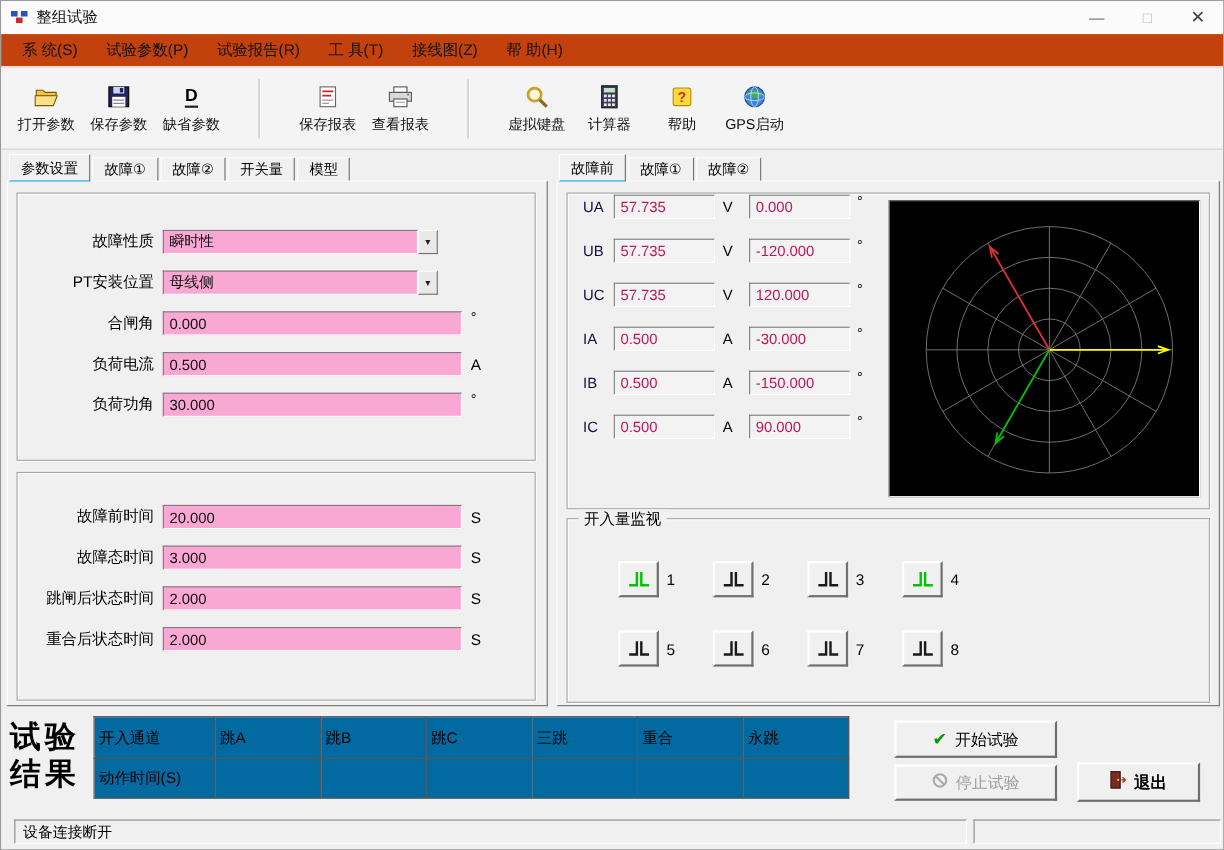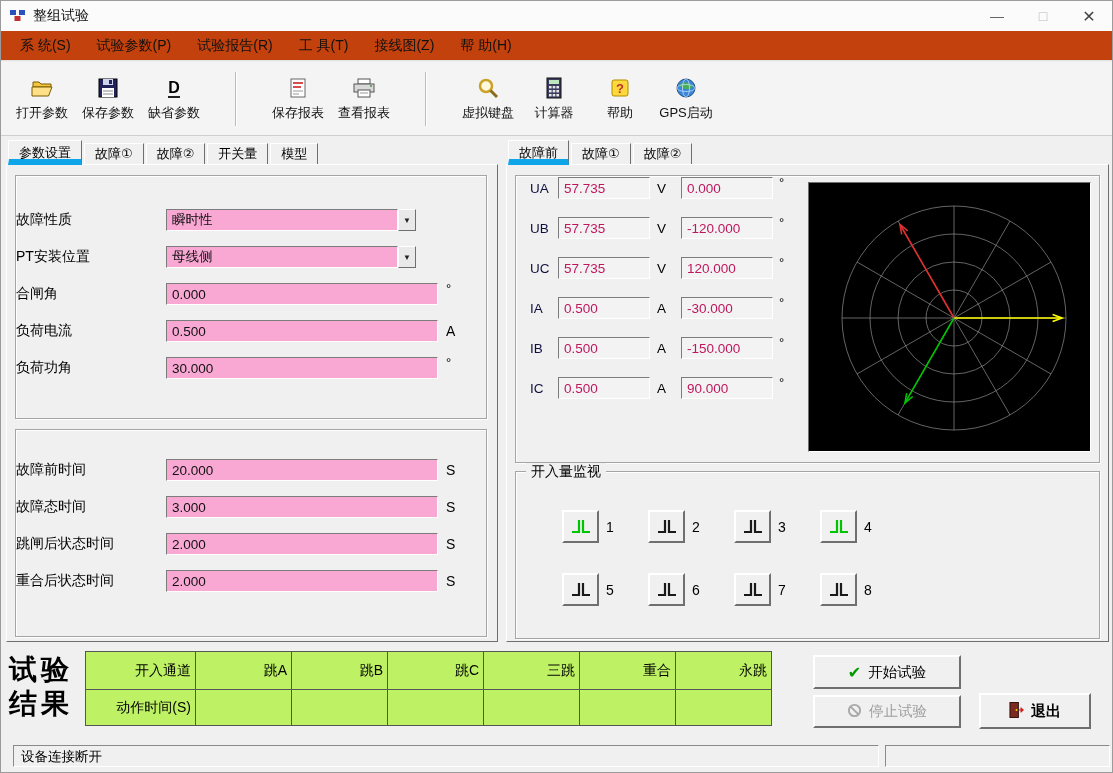--- a/index.html
+++ b/index.html
@@ -30,34 +30,34 @@
   .tbtn { width:66px; display:flex; flex-direction:column; align-items:center; gap:3px; }
   .tbtn .ticon { height:26px; display:flex; align-items:center; justify-content:center; }
   .tbtn .tlabel { font-size:13px; color:#111; white-space:nowrap; }
   .tsep { width:2px; height:54px; margin:0 28px; border-left:1px solid #bcbcbc; border-right:1px solid #ffffff; }
   .d-glyph { font-weight:bold; font-size:16px; border-bottom:2px solid #222; line-height:17px; }
 
   
   .tabs { display:flex; align-items:flex-end; height:25px; padding-left:2px; position:relative; z-index:3; }
   .tab { height:21px; line-height:20px; padding:0 10px; background:#f0f0f0; font-size:13px;
          border:1px solid; border-color:#fff #6f6f6f #6f6f6f #fff; border-bottom:none; margin-right:2px; }
-  .tab.active { height:25px; line-height:24px; margin-bottom:-1px; border-bottom:6px solid #0ea5e9; z-index:4; }
+  .tab.active { height:25px; line-height:24px; margin-bottom:-1px; border-bottom:1px solid #0ea5e9; z-index:4; }
   .tabpage { position:absolute; left:0; right:0; top:25px; bottom:0; background:#f0f0f0;
              border:1px solid; border-color:#fff #6f6f6f #6f6f6f #fff; }
 
   .main-left  { position:absolute; top:138px; left:5px;  width:492px; height:503px; }
   .main-right { position:absolute; top:138px; left:505px; width:603px; height:503px; }
 
   .gbox { position:absolute; border:1px solid #a5a5a5;
           box-shadow: inset 1px 1px 0 #fff, 1px 1px 0 rgba(255,255,255,.85); }
   .gbox-legend { position:absolute; top:-9px; left:10px; background:#f0f0f0; padding:0 5px; font-size:14px; }
 
   
   .frow { display:flex; align-items:center; height:24px; margin-bottom:13px; }
-  .flabel { width:150px; padding-right:8px; font-size:14px; white-space:nowrap; }
+  .flabel { width:132px; text-align:right; padding-right:8px; font-size:14px; white-space:nowrap; }
   input.field { height:22px; border:1px solid; border-color:#7c7c7c #fff #fff #7c7c7c;
                 background:#f9a8d4; padding:1px 5px; font-size:13.5px; color:#111;
                 font-family:"Liberation Sans","DejaVu Sans",sans-serif; }
   input.w-txt { width:272px; }
   input.w-dd  { width:232px; }
   .dd { display:flex; }
   .dd-btn { width:18px; height:22px; background:#e9e9e9; border:1px solid;
             border-color:#fff #6f6f6f #6f6f6f #fff; display:flex; align-items:center;
             justify-content:center; font-size:8px; color:#222; }
   .funit { margin-left:8px; font-size:14px; }
@@ -81,22 +81,22 @@
             border-color:#fff #6f6f6f #6f6f6f #fff; display:flex; align-items:center; justify-content:center; }
   .sw-btn svg { stroke:#1a1a1a; }
   .sw-btn.active svg { stroke:#00c400; }
   .sw-num { font-size:14px; }
 
   
   .results { position:absolute; top:646px; left:0; right:0; height:94px; }
   .res-title { position:absolute; left:8px; top:6px; width:68px; font-size:28px; font-weight:600;
                line-height:1.2; letter-spacing:4px; word-break:break-all; }
   table.res-table { position:absolute; left:84px; top:4px; border-collapse:collapse; }
-  .res-table th, .res-table td { border:1px solid #565656; background:#bef264; font-weight:normal;
-               font-size:14px; text-align:right; padding:0 4px; }
+  .res-table th, .res-table td { border:1px solid #565656; background:#0369a1; font-weight:normal;
+               font-size:14px; text-align:left; padding:0 4px; }
   .res-table th { height:38px; }
   .res-table td { height:36px; }
   .col-first { width:110px; } .col { width:96px; }
 
   .btn { position:absolute; background:#f0f0f0; border:2px solid; border-color:#fff #6f6f6f #6f6f6f #fff;
          display:flex; align-items:center; justify-content:center; gap:7px; font-size:14.5px; }
   .btn-start { left:812px; top:8px;  width:148px; height:34px; }
   .check-glyph { color:#009a00; font-weight:bold; font-size:16px; }
   .btn-stop  { left:812px; top:48px; width:148px; height:33px; color:#9d9d9d; }
   .btn-exit  { left:978px; top:46px; width:112px; height:36px; font-weight:bold; font-size:15px; }

